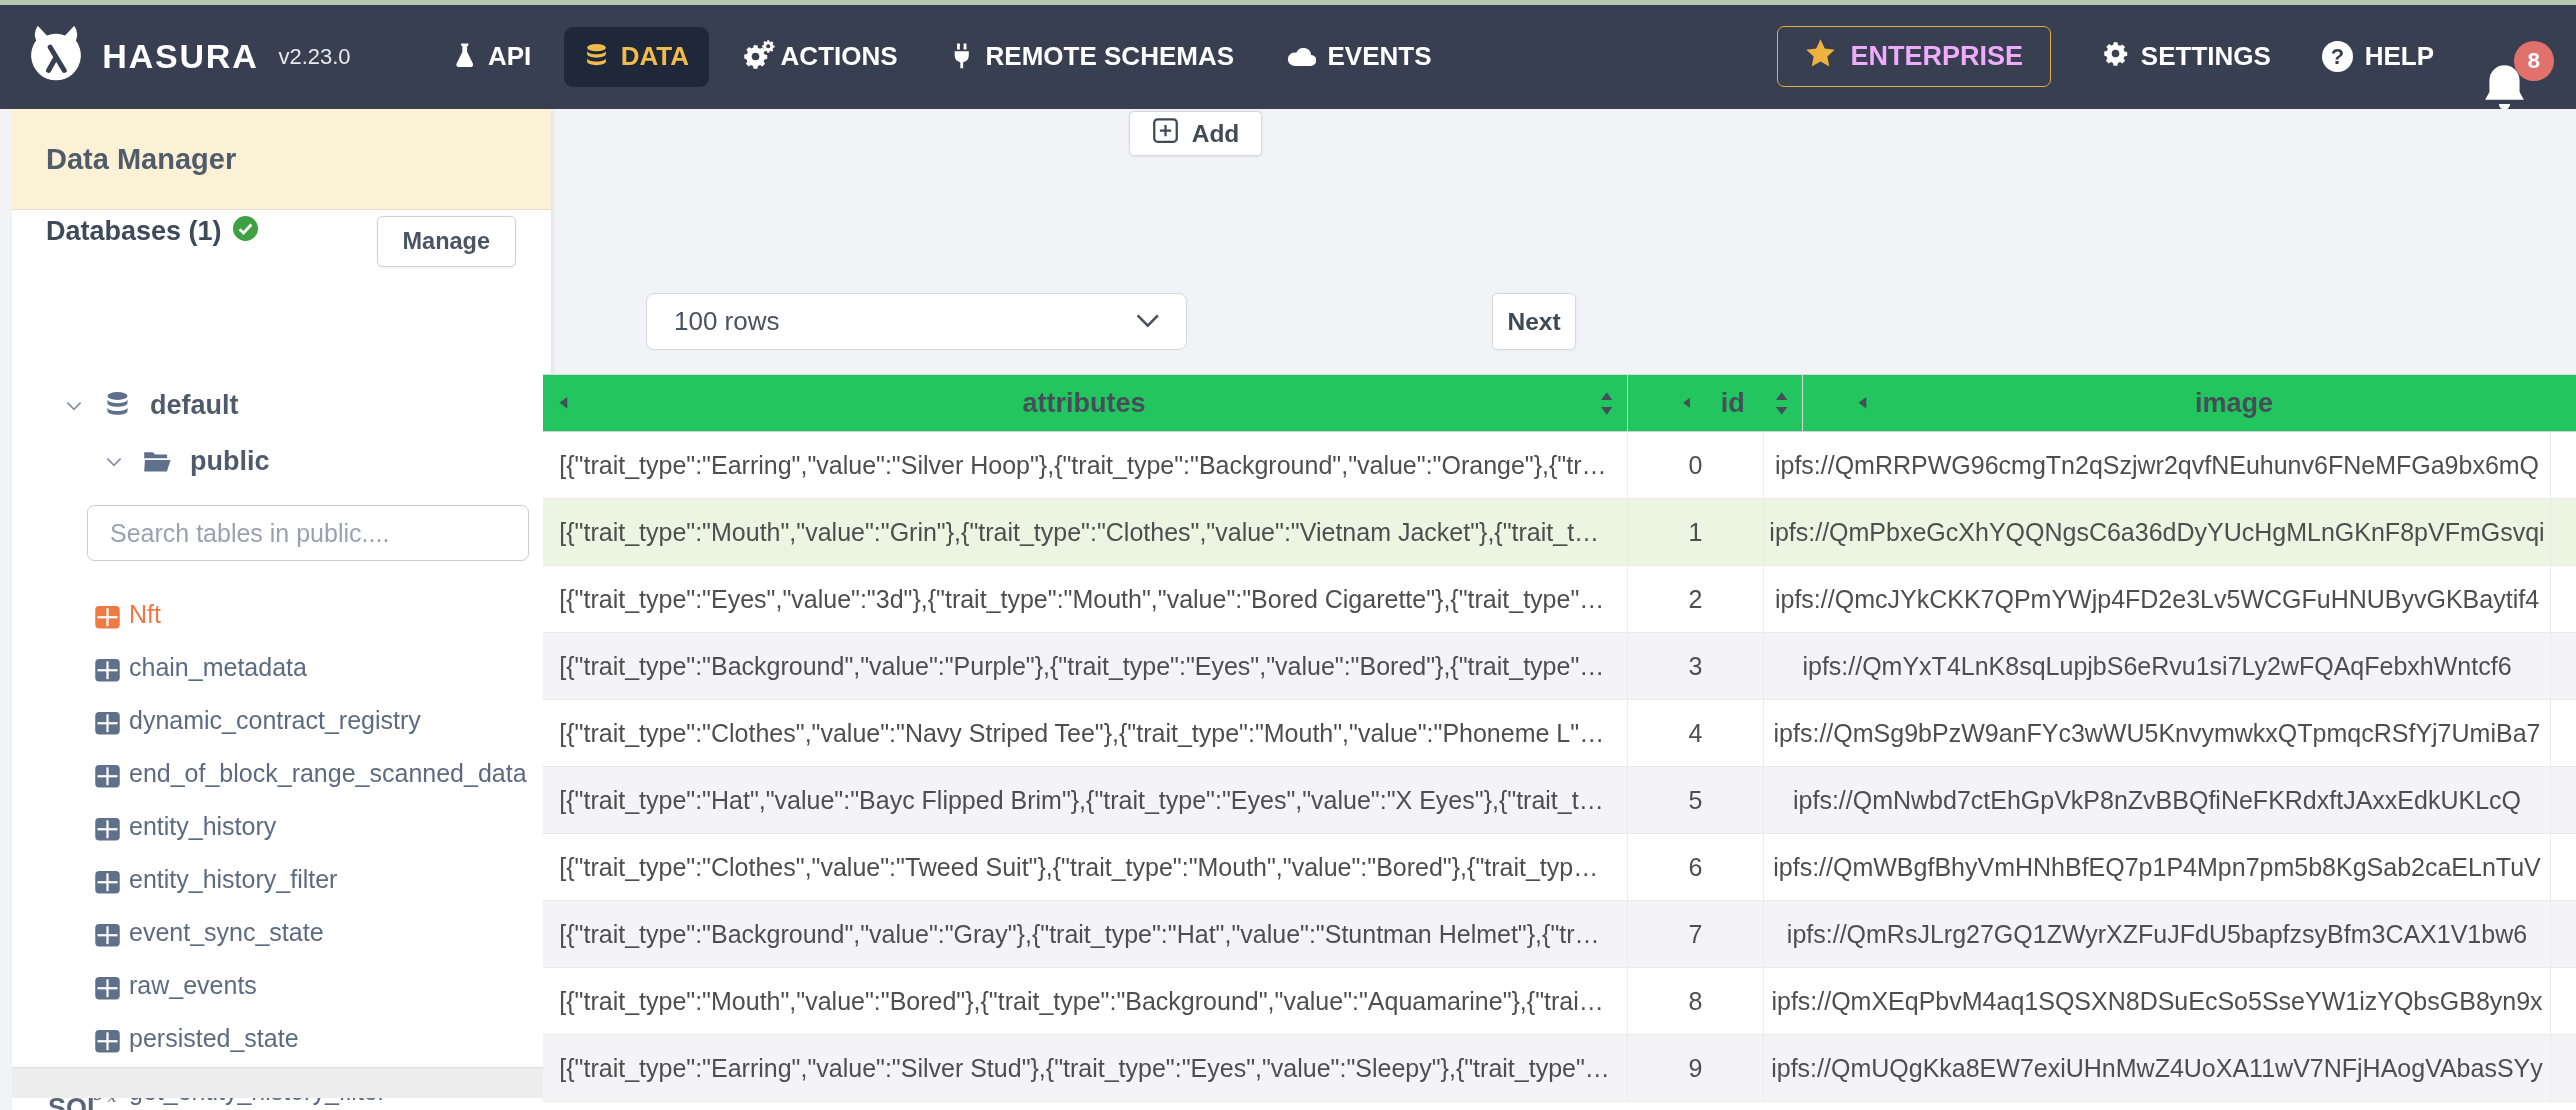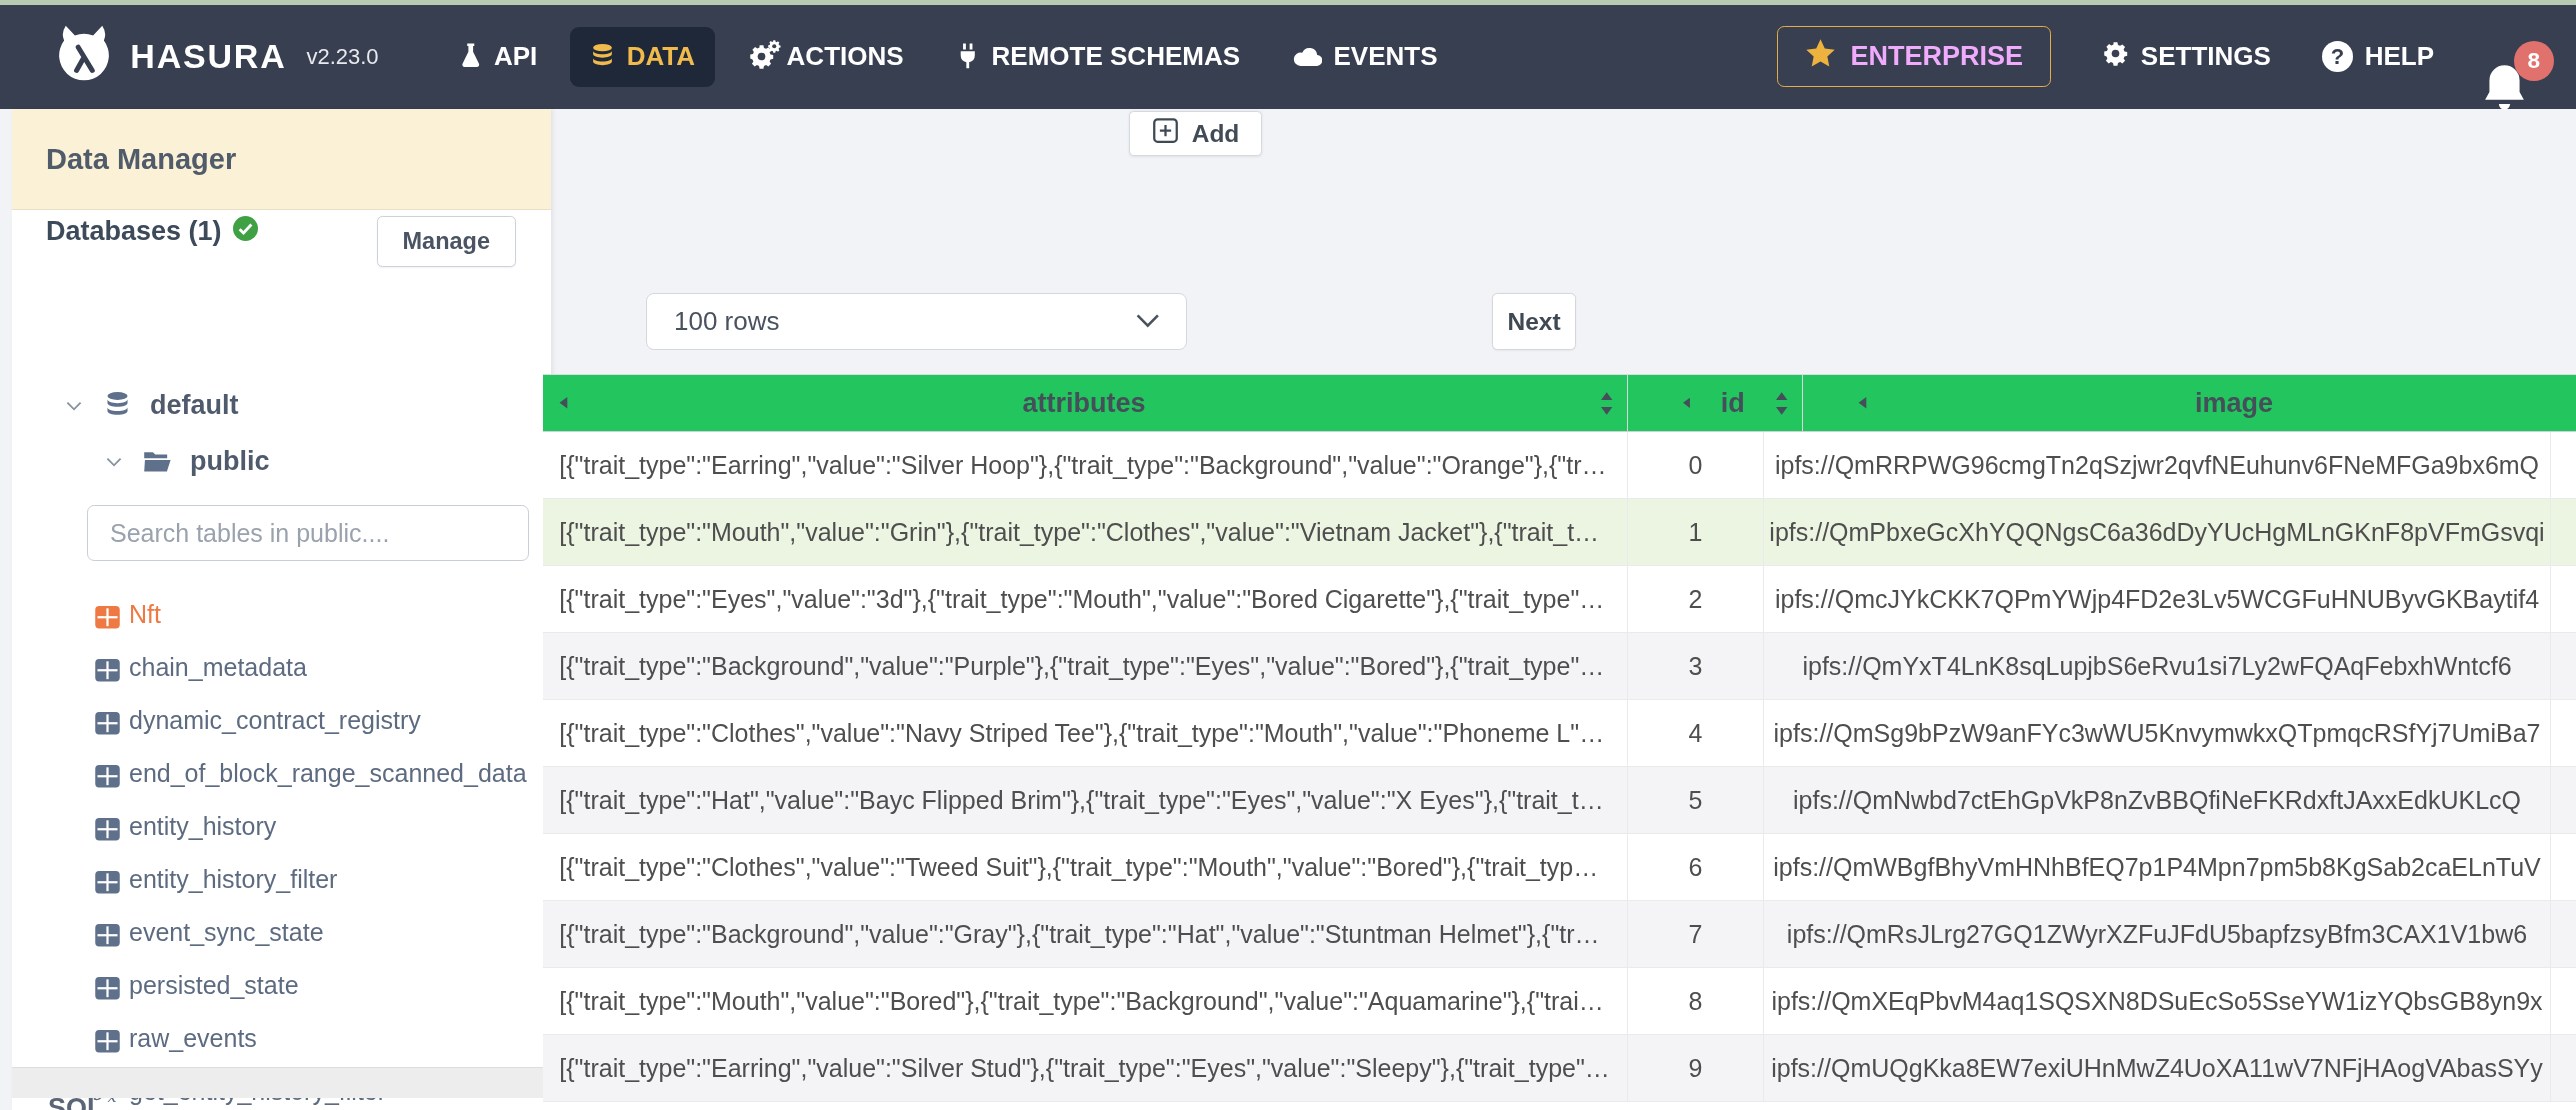--- a/index.html
+++ b/index.html
@@ -2,21 +2,21 @@
 <html style="font-size:14.5px"><head>
 <meta charset="utf-8">
 <style>
   html,body{margin:0;padding:0;width:2576px;height:1110px;overflow:hidden;
     font-family:"Liberation Sans","DejaVu Sans",sans-serif;background:#f2f3f6;position:relative;}
   *{box-sizing:border-box;}
 
   
   .top-strip{position:absolute;left:0;top:0;width:100%;height:4.5px;background:#b7cbb3;}
   .navbar{position:absolute;left:0;top:4.5px;width:100%;height:104px;background:#373f51;
-    display:flex;align-items:center;padding-left:54px;color:#fff;}
+    display:flex;align-items:center;padding-left:26px;color:#fff;gap:22px;}
   .brand-wrap{display:flex;align-items:center;gap:16.3px;}
   .brand{font-size:34px;font-weight:700;letter-spacing:1.8px;color:#fff;}
   .version{font-size:22px;color:#e8eaee;margin-left:3.6px;}
   .nav-items{display:flex;align-items:flex-end;margin-left:60px;gap:12.7px;}
   .nav-item{display:flex;align-items:center;gap:11.8px;padding:14.5px 20px;border-radius:9px;
     font-size:26px;font-weight:700;color:#fff;cursor:pointer;white-space:nowrap;}
   .nav-item svg{display:block;}
   .nav-item.active{background:#1f2838;color:#f0ba4c;}
   .nav-right{margin-left:auto;display:flex;align-items:center;gap:51px;padding-right:42px;}
   .enterprise-btn{display:flex;align-items:center;gap:14.5px;border:1.8px solid #e3ad49;border-radius:7.2px;
@@ -309,31 +309,31 @@
         <span>event_sync_state</span>
       </div>
       <div class="tbl-item">
         <span class="tbl-ic">
           <svg width="27" height="24.5" viewBox="0 0 24 22">
             <rect x="1" y="1" width="22" height="20" rx="3.5" fill="currentColor"></rect>
             <line x1="12" y1="3" x2="12" y2="19" stroke="#fff" stroke-width="2"></line>
             <line x1="3" y1="11" x2="21" y2="11" stroke="#fff" stroke-width="2"></line>
           </svg>
         </span>
+        <span>raw_events</span>
+      </div>
+      <div class="tbl-item">
+        <span class="tbl-ic">
+          <svg width="27" height="24.5" viewBox="0 0 24 22">
+            <rect x="1" y="1" width="22" height="20" rx="3.5" fill="currentColor"></rect>
+            <line x1="12" y1="3" x2="12" y2="19" stroke="#fff" stroke-width="2"></line>
+            <line x1="3" y1="11" x2="21" y2="11" stroke="#fff" stroke-width="2"></line>
+          </svg>
+        </span>
         <span>persisted_state</span>
-      </div>
-      <div class="tbl-item">
-        <span class="tbl-ic">
-          <svg width="27" height="24.5" viewBox="0 0 24 22">
-            <rect x="1" y="1" width="22" height="20" rx="3.5" fill="currentColor"></rect>
-            <line x1="12" y1="3" x2="12" y2="19" stroke="#fff" stroke-width="2"></line>
-            <line x1="3" y1="11" x2="21" y2="11" stroke="#fff" stroke-width="2"></line>
-          </svg>
-        </span>
-        <span>raw_events</span>
       </div>
       <div class="tbl-item">
         <span class="tbl-ic">
           <span class="fx-glyph">ƒ<sub>x</sub></span>
         </span>
         <span>get_entity_history_filter</span>
       </div>
     </div>
 
   <div class="sidebar-footer">

